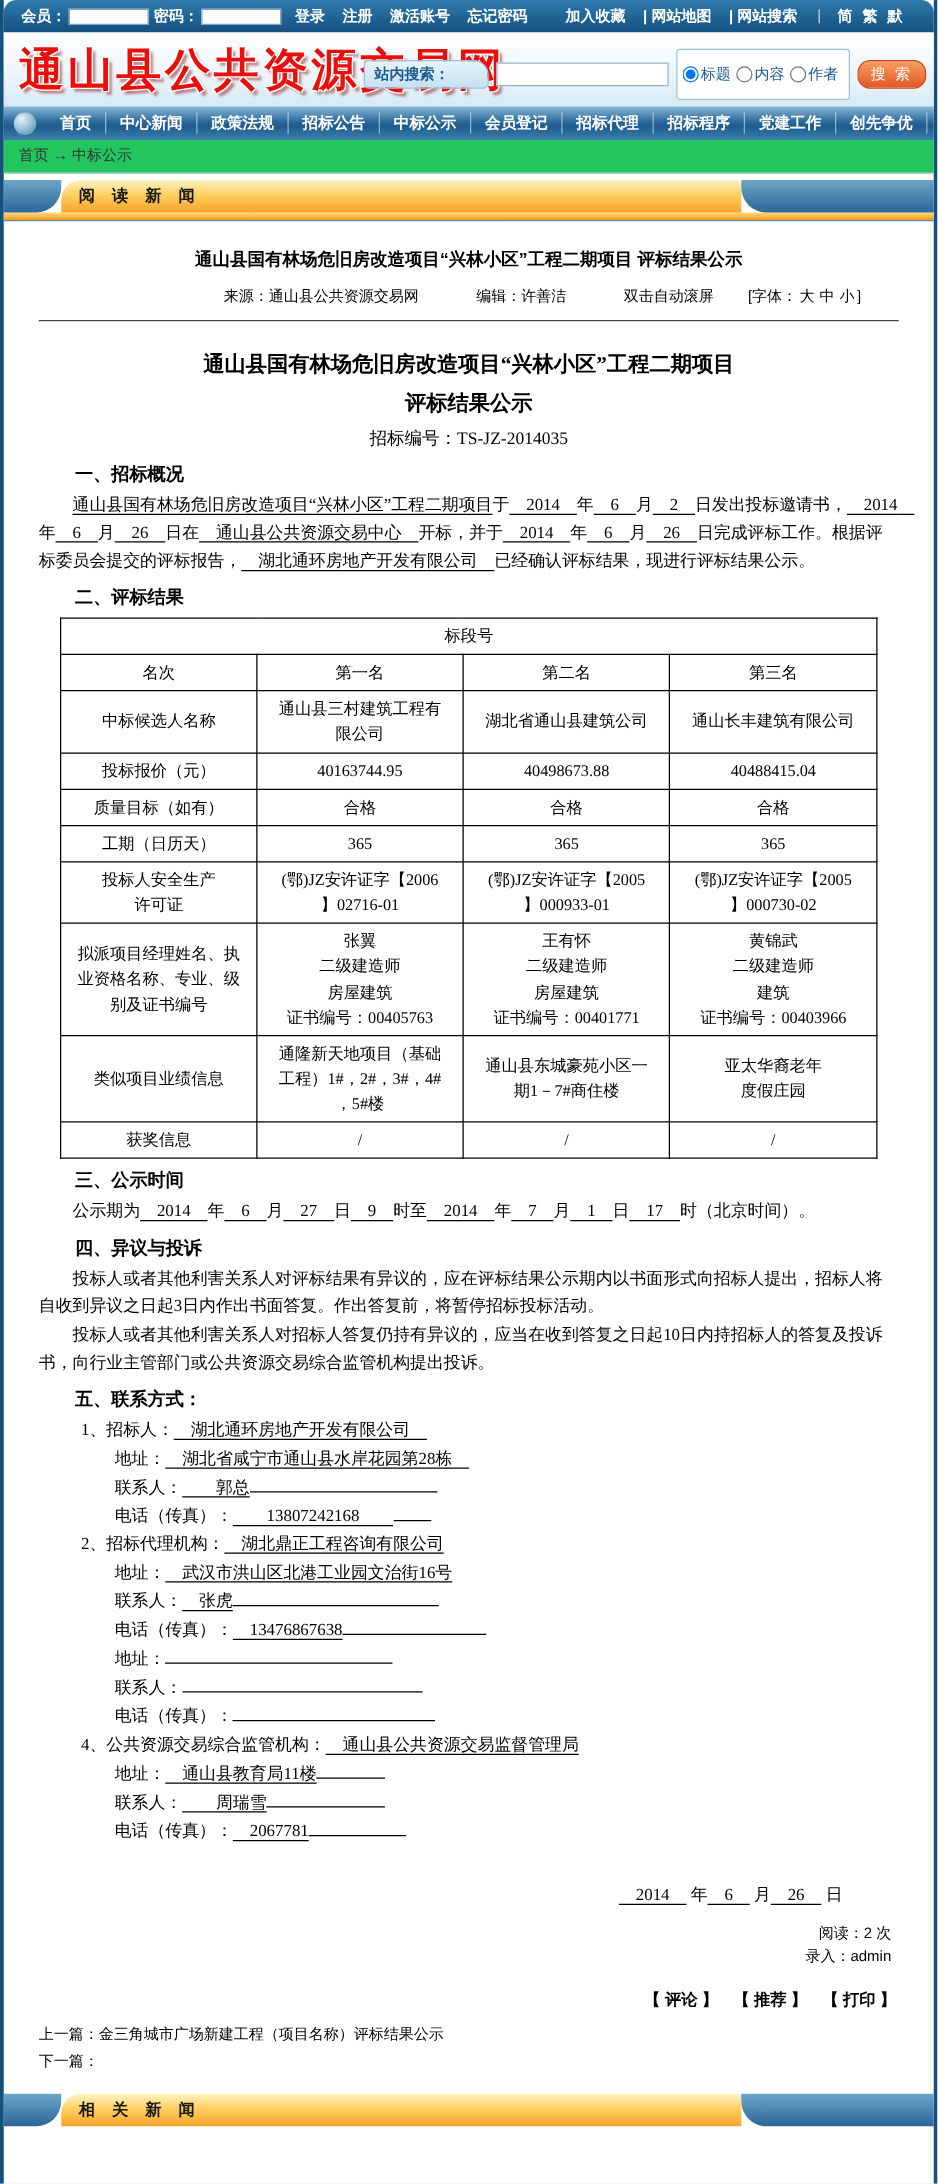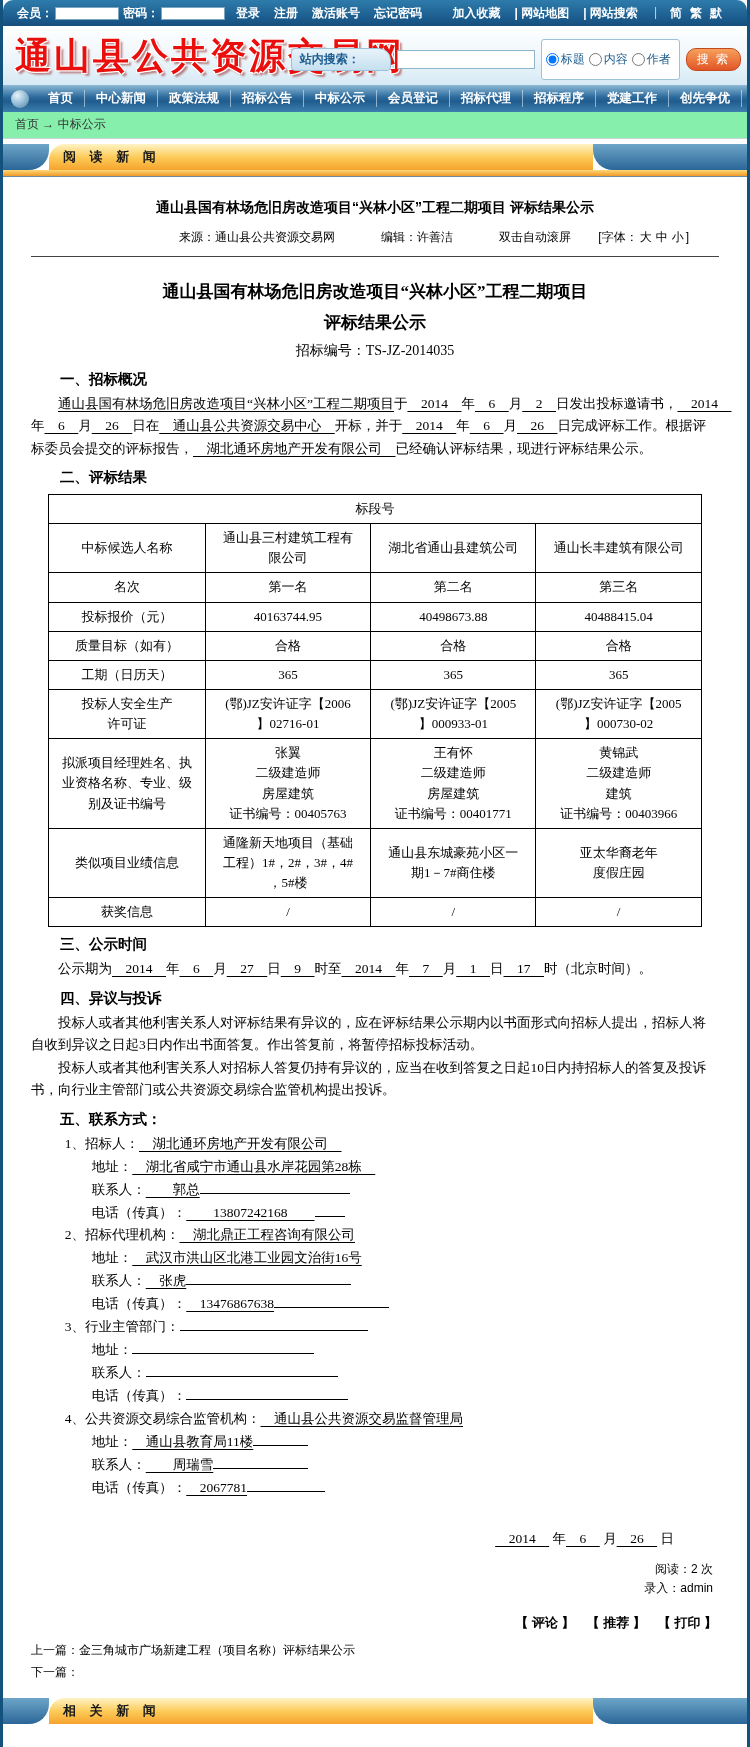--- a/index.html
+++ b/index.html
@@ -37,21 +37,21 @@
   .search-btn { background:linear-gradient(#f7a05c,#e25526); color:#fff; font-weight:normal; border:1px solid #c34a1e;
     border-radius:10px; padding:2px 10px; font-size:12px; letter-spacing:2px; cursor:pointer; }
   
   .nav { height:27px; background:linear-gradient(180deg,#8cb9d6 0%,#2c6a9c 45%,#1f5c8d 60%,#3d7fae 100%);
     display:flex; align-items:center; color:#fff; font-size:12.5px; font-weight:bold; }
   .nav::before,.nav::after { content:""; width:18px; height:18px; border-radius:50%; flex:none;
     background:radial-gradient(circle at 35% 30%,#e6f2f9,#8cb7d2 55%,#54819f); margin:0 8px; }
   .nav-item { padding:0 11px; border-right:1px solid rgba(230,240,250,.55); cursor:pointer; white-space:nowrap; }
   .nav-item:last-child { border-right:none; }
   
-  .breadcrumb { padding:4px 12px 5px; font-size:12px; color:#333; border-bottom:1px solid #c9d4dc; background:#86efac; }
+  .breadcrumb { padding:4px 12px 5px; font-size:12px; color:#333; border-bottom:1px solid #c9d4dc; background:#22c55e; }
   .breadcrumb .crumb { cursor:pointer; }
   
   .secwrap { margin-top:5px; }
   .secbar { display:flex; height:26px; }
   .capL { width:46px; background:linear-gradient(#6ea6c8,#2a6698); border-radius:0 0 20px 0; }
   .capR { width:154px; background:linear-gradient(#6ea6c8,#2a6698); border-radius:0 0 0 20px; }
   .orange { flex:1; background:linear-gradient(180deg,#fff3c6,#fccc5a 50%,#f6a32c); border-radius:16px 0 0 0;
     display:flex; align-items:center; padding-left:14px; font-weight:bold; font-size:13px; color:#1a1a1a; letter-spacing:5px; }
   .secstrip { height:7px; background:linear-gradient(#ffd977,#f09a26); border-bottom:1px solid #6d8ba0; }
   
@@ -167,31 +167,31 @@
     <div class="h-sec">一、招标概况</div>
     <div class="para"><span class="u">通山县国有林场危旧房改造项目“兴林小区”工程二期项目</span><span>于</span><span class="u">　2014　</span><span>年</span><span class="u">　6　</span><span>月</span><span class="u">　2　</span><span>日发出投标邀请书，</span><span class="u">　2014　</span><span>年</span><span class="u">　6　</span><span>月</span><span class="u">　26　</span><span>日在</span><span class="u">　通山县公共资源交易中心　</span><span>开标，并于</span><span class="u">　2014　</span><span>年</span><span class="u">　6　</span><span>月</span><span class="u">　26　</span><span>日完成评标工作。根据评标委员会提交的评标报告，</span><span class="u">　湖北通环房地产开发有限公司　</span><span>已经确认评标结果，现进行评标结果公示。</span></div>
 
     <div class="h-sec">二、评标结果</div>
     <table class="eval">
         <tbody>
           <tr>
             <td colspan="4">标段号</td>
           </tr>
           <tr>
+            <td class="lbl">名次</td>
+            <td>第一名</td>
+            <td>第二名</td>
+            <td>第三名</td>
+          </tr>
+          <tr>
             <td class="lbl">中标候选人名称</td>
             <td>通山县三村建筑工程有
 限公司</td>
             <td>湖北省通山县建筑公司</td>
             <td>通山长丰建筑有限公司</td>
-          </tr>
-          <tr>
-            <td class="lbl">名次</td>
-            <td>第一名</td>
-            <td>第二名</td>
-            <td>第三名</td>
           </tr>
           <tr>
             <td class="lbl">投标报价（元）</td>
             <td>40163744.95</td>
             <td>40498673.88</td>
             <td>40488415.04</td>
           </tr>
           <tr>
             <td class="lbl">质量目标（如有）</td>
             <td>合格</td>
@@ -260,21 +260,20 @@
     <div class="h-sec">五、联系方式：</div>
     <div>
         <div class="cline ind1"><span>1、招标人：</span><span class="u">　湖北通环房地产开发有限公司　</span></div>
         <div class="cline ind2"><span>地址：</span><span class="u">　湖北省咸宁市通山县水岸花园第28栋　</span></div>
         <div class="cline ind2"><span>联系人：</span><span class="u">　　郭总</span><span class="blank" style="width: 150px;"></span></div>
         <div class="cline ind2"><span>电话（传真）：</span><span class="u">　　13807242168　　</span><span class="blank" style="width: 30px;"></span></div>
         <div class="cline ind1"><span>2、招标代理机构：</span><span class="u">　湖北鼎正工程咨询有限公司</span></div>
         <div class="cline ind2"><span>地址：</span><span class="u">　武汉市洪山区北港工业园文治街16号</span></div>
         <div class="cline ind2"><span>联系人：</span><span class="u">　张虎</span><span class="blank" style="width: 165px;"></span></div>
         <div class="cline ind2"><span>电话（传真）：</span><span class="u">　13476867638</span><span class="blank" style="width: 115px;"></span></div>
-        <div class="cline ind1"><span>3、行业主管部门：</span><span class="blank" style="width: 188px;"></span></div>
         <div class="cline ind2"><span>地址：</span><span class="blank" style="width: 182px;"></span></div>
         <div class="cline ind2"><span>联系人：</span><span class="blank" style="width: 192px;"></span></div>
         <div class="cline ind2"><span>电话（传真）：</span><span class="blank" style="width: 162px;"></span></div>
         <div class="cline ind1"><span>4、公共资源交易综合监管机构：</span><span class="u">　通山县公共资源交易监督管理局</span></div>
         <div class="cline ind2"><span>地址：</span><span class="u">　通山县教育局11楼</span><span class="blank" style="width: 55px;"></span></div>
         <div class="cline ind2"><span>联系人：</span><span class="u">　　周瑞雪</span><span class="blank" style="width: 95px;"></span></div>
         <div class="cline ind2"><span>电话（传真）：</span><span class="u">　2067781</span><span class="blank" style="width: 78px;"></span></div>
       </div>
 
     <div class="date-line"><span class="u">　2014　</span><span> 年</span><span class="u">　6　</span><span> 月</span><span class="u">　26　</span><span> 日</span></div>

